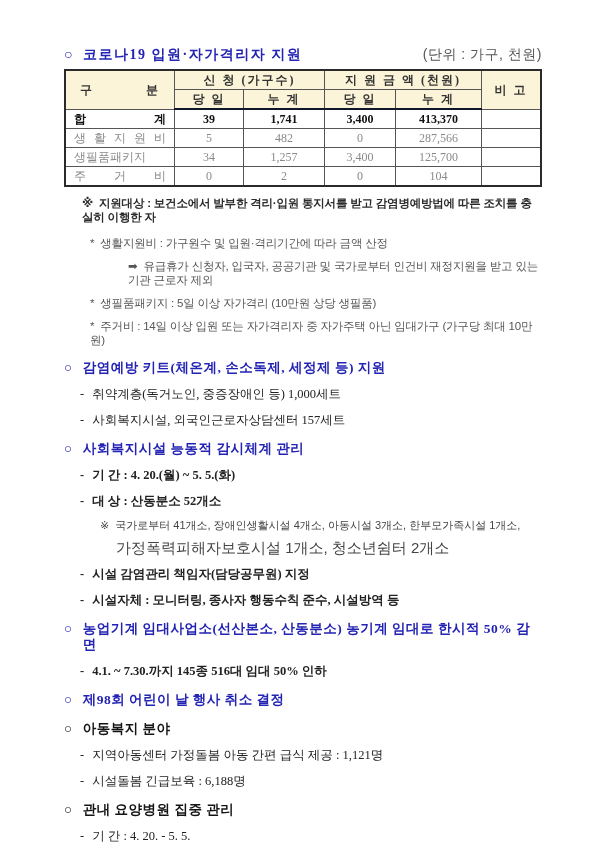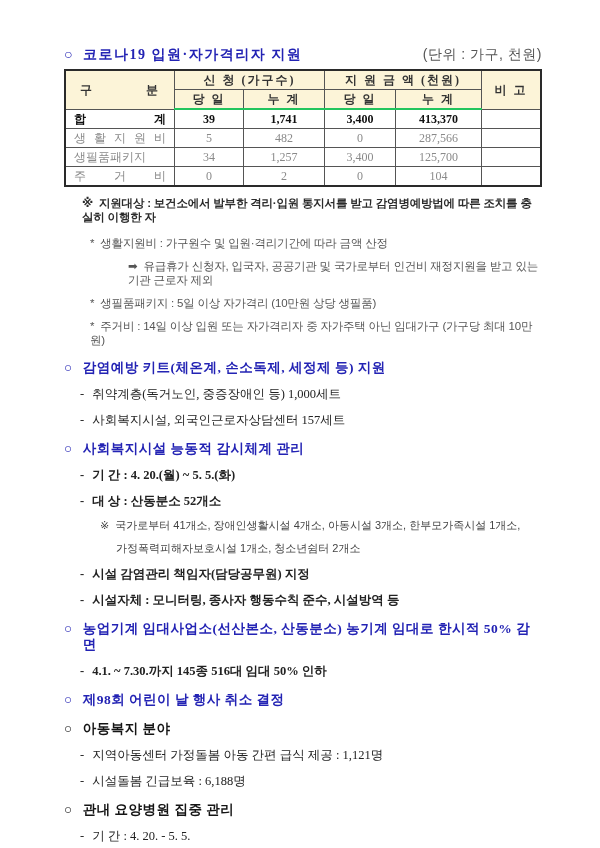--- a/index.html
+++ b/index.html
@@ -12,21 +12,21 @@
   
   .title-row{display:flex;justify-content:space-between;align-items:flex-end;}
   .doc-title{color:#2323b4;font-weight:bold;font-size:14px;letter-spacing:1.5px;white-space:nowrap;text-align:center;}
   .doc-title .marker{margin-right:9px;font-weight:normal;}
   .unit-label{font-size:14px;color:#555;font-family:"Liberation Sans","DejaVu Sans",sans-serif;letter-spacing:.5px;}
 
   
   table{border-collapse:collapse;width:100%;margin-top:5px;table-layout:fixed;border:2px solid #2a2a2a;}
   th,td{border:1px solid #555;font-size:12px;text-align:center;padding:0 3px;height:18px;line-height:18px;white-space:nowrap;overflow:hidden;}
   thead th{background:#fcf4d8;font-weight:bold;letter-spacing:2px;color:#333;}
-  thead tr:last-child th{border-bottom:2px solid #22c55e;margin-left:24px;}
+  thead tr:last-child th{border-bottom:2px solid #0f172a;margin-left:24px;}
   th.spread{text-align:justify;text-align-last:justify;padding:0 14px;}
   td.rowlabel{text-align:justify;text-align-last:justify;padding:0 8px;letter-spacing:0;}
   tr.total-row td{font-weight:bold;color:#111;}
   tr.gray-row td{color:#8a8a8a;}
 
   
   .tnotes{font-family:"Liberation Sans","DejaVu Sans",sans-serif;}
   .tnote{font-size:11.5px;color:#555;margin:9px 0 0 26px;letter-spacing:-0.2px;line-height:14px;}
   .tnote .pfx{margin-right:6px;}
   .tnote-main{font-weight:bold;color:#2b2b2b;margin:9px 0 12px 18px;}
@@ -38,21 +38,21 @@
   .line .mk{flex:none;}
   .h-line{margin-top:13px;font-size:13.5px;font-weight:bold;letter-spacing:0.5px;}
   .h-line .mk{margin-right:10px;font-weight:normal;}
   .h-blue{color:#2323b4;}
   .h-black{color:#141414;}
   .dash{margin:10px 0 0 16px;font-size:12.5px;color:#222;}
   .dash .mk{margin-right:8px;}
   .dash-b{font-weight:bold;}
   .note-s{margin:8px 0 0 36px;font-size:11px;color:#444;font-family:"Liberation Sans","DejaVu Sans",sans-serif;font-weight:normal;}
   .note-s .mk{margin-right:6px;}
-  .note-s2{margin:7px 0 0 52px;font-size:11px;color:#444;font-family:"Liberation Sans","DejaVu Sans",sans-serif;}
+  .note-s2{margin:7px 0 0 52px;font-size:15px;color:#444;font-family:"Liberation Sans","DejaVu Sans",sans-serif;}
 </style>
 </head>
 <body>
 
 <div class="page">
 
   <div class="title-row">
     <div class="doc-title">
       <span class="marker">○</span><span>코로나19 입원·자가격리자 지원</span>
     </div>

